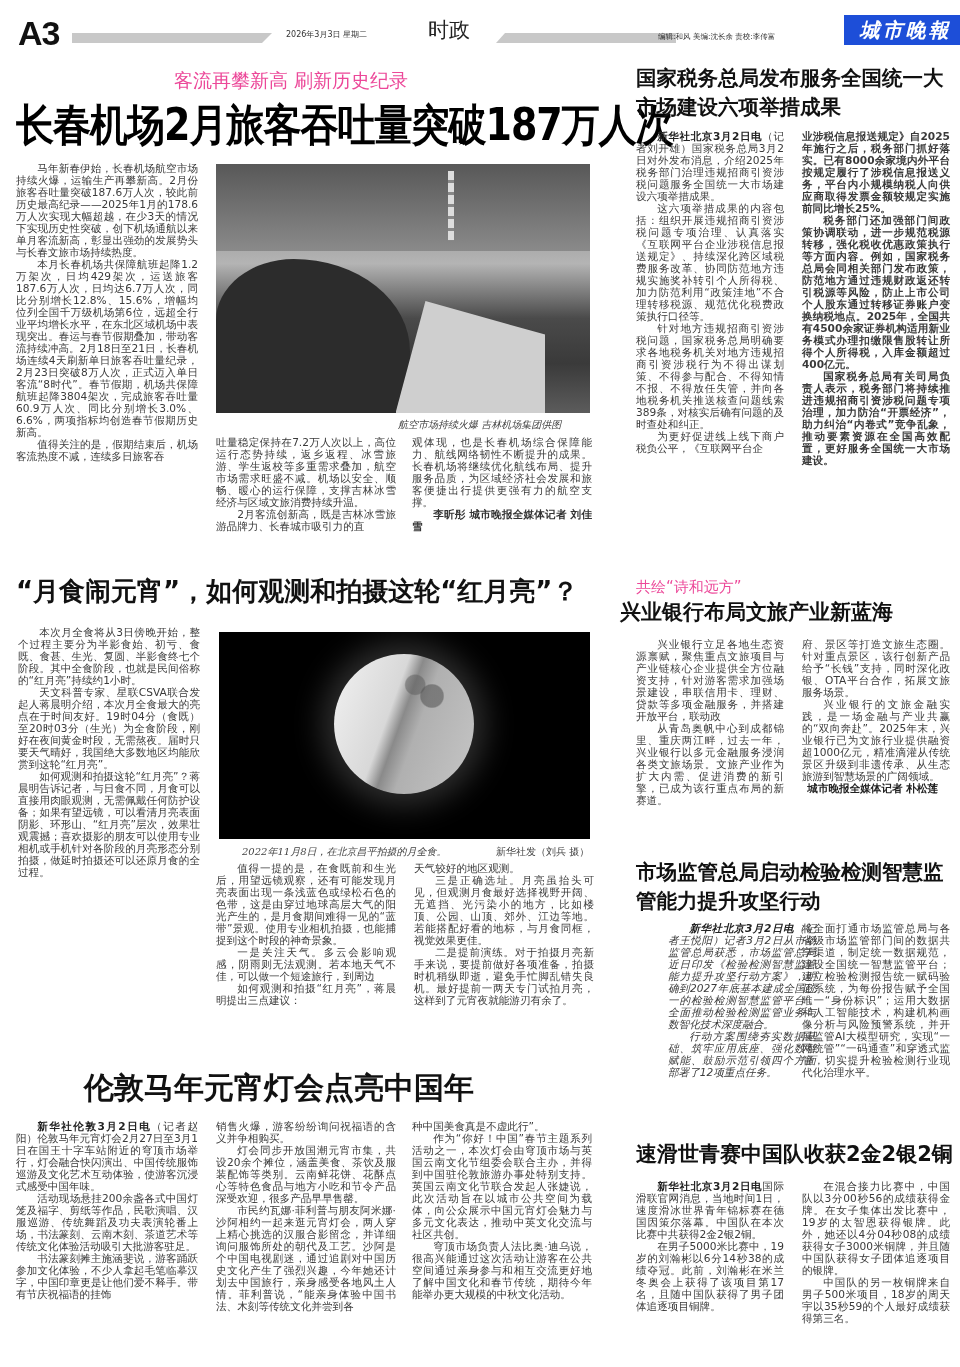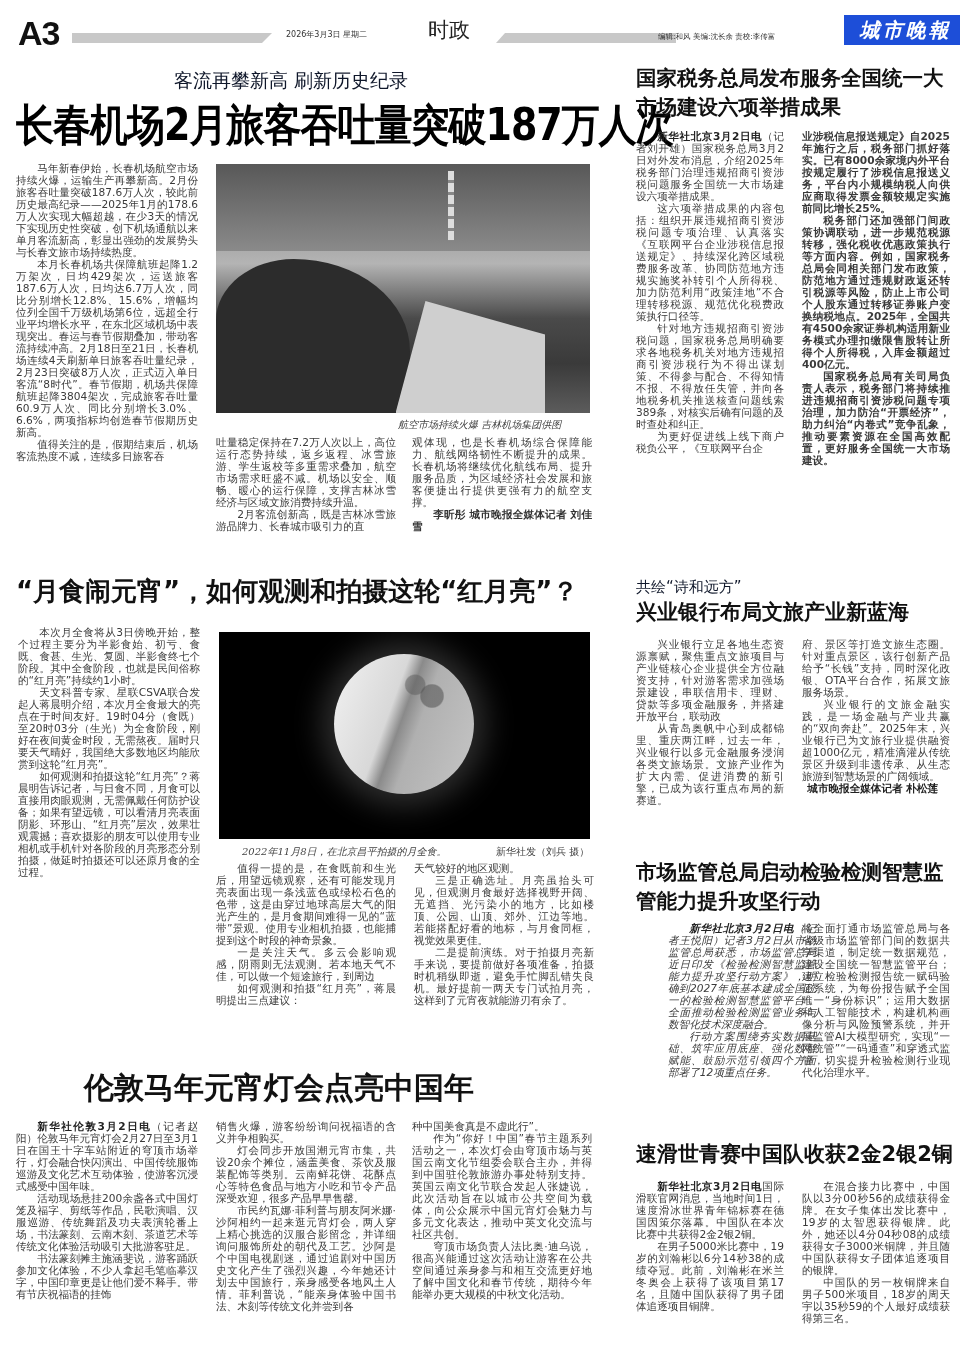--- a/index.html
+++ b/index.html
@@ -17,21 +17,21 @@
   .logo { left: 844px; top: 15px; width: 123px; height: 30px; background: #1d4ed8; color: #fff; font-family: "DejaVu Serif", serif; font-style: italic; font-weight: bold; font-size: 20px; text-align: center; line-height: 30px; letter-spacing: 3px; }
 
   
   .col { position: absolute; font-size: 10.6px; line-height: 12px; color: #3a3a3a; text-align: justify; }
   .col p { text-indent: 2em; }
   .col p.noindent { text-indent: 0; }
   .lead { font-weight: bold; color: #222; }
   .byline { font-weight: bold; color: #333; text-indent: 2em; }
 
   
-  .kicker { font-size: 19px; color: #0f172a; font-weight: normal; white-space: nowrap; }
+  .kicker { font-size: 19px; color: #ec4899; font-weight: normal; white-space: nowrap; }
   .h-huge { font-family: "DejaVu Sans", sans-serif; font-weight: 900; font-size: 38px; color: #000; letter-spacing: -1px; white-space: nowrap; transform: scaleY(1.15); transform-origin: left top; }
   .h-big { font-weight: bold; color: #111; white-space: nowrap; }
   .h-right { font-weight: bold; color: #111; font-size: 20.5px; line-height: 29px; }
 
   
   .photo { background: linear-gradient(180deg, #6e6e6e 0%, #9a9a9a 22%, #b4b4b4 40%, #4a4a4a 62%, #3a3a3a 80%, #5c5c5c 100%); overflow: hidden; }
   .photo .ceiling { position: absolute; left: 0; top: 0; width: 100%; height: 35%; background: linear-gradient(180deg, #585858, #8a8a8a); }
   .photo .counter { position: absolute; right: 12%; bottom: 0; width: 40%; height: 45%; background: #cfcfcf; clip-path: polygon(20% 0, 100% 30%, 100% 100%, 0 100%); }
   .photo .crowd { position: absolute; left: 0; bottom: 0; width: 52%; height: 62%; background: #2c2c2c; border-radius: 40% 60% 0 0; }
   .photo .lanterns { position: absolute; left: 62%; top: 3%; width: 6px; height: 70px; background: repeating-linear-gradient(180deg, #ddd 0 9px, #888 9px 12px); }
@@ -89,21 +89,21 @@
   <p>针对地方违规招商引资涉税问题，国家税务总局明确要求各地税务机关对地方违规招商引资涉税行为不得出谋划策、不得参与配合、不得知情不报、不得放任失管，并向各地税务机关推送核查问题线索389条，对核实后确有问题的及时查处和纠正。</p>
   <p>为更好促进线上线下商户税负公平，《互联网平台企</p>
 </div>
 <div class="col" style="left:802px; top:130px; width:148px;font-weight:bold;">
   <p class="noindent">业涉税信息报送规定》自2025年施行之后，税务部门抓好落实。已有8000余家境内外平台按规定履行了涉税信息报送义务，平台内小规模纳税人向供应商取得发票金额较规定实施前同比增长25%。</p>
   <p>税务部门还加强部门间政策协调联动，进一步规范税源转移，强化税收优惠政策执行等方面内容。例如，国家税务总局会同相关部门发布政策，防范地方通过违规财政返还转引税源等风险，防止上市公司个人股东通过转移证券账户变换纳税地点。2025年，全国共有4500余家证券机构适用新业务模式办理扣缴限售股转让所得个人所得税，入库金额超过400亿元。</p>
   <p>国家税务总局有关司局负责人表示，税务部门将持续推进违规招商引资涉税问题专项治理，加力防治“开票经济”，助力纠治“内卷式”竞争乱象，推动要素资源在全国高效配置，更好服务全国统一大市场建设。</p>
 </div>
 
 <div class="abs kicker" style="left:636px; top:578px; font-size:15px;">共绘“诗和远方”</div>
-<div class="abs h-big" style="left:636px; top:598px; font-size:21px;">兴业银行布局文旅产业新蓝海</div>
+<div class="abs h-big" style="left:620px; top:598px; font-size:21px;">兴业银行布局文旅产业新蓝海</div>
 <div class="col" style="left:636px; top:638px; width:148px;">
   <p>兴业银行立足各地生态资源禀赋，聚焦重点文旅项目与产业链核心企业提供全方位融资支持，针对游客需求加强场景建设，串联信用卡、理财、贷款等多项金融服务，并搭建开放平台，联动政</p>
   <p>从青岛奥帆中心到成都锦里、重庆两江畔，过去一年，兴业银行以多元金融服务浸润各类文旅场景。文旅产业作为扩大内需、促进消费的新引擎，已成为该行重点布局的新赛道。</p>
 </div>
 <div class="col" style="left:802px; top:638px; width:148px;">
   <p class="noindent">府、景区等打造文旅生态圈。针对重点景区，该行创新产品给予“长钱”支持，同时深化政银、OTA平台合作，拓展文旅服务场景。</p>
   <p>兴业银行的文旅金融实践，是一场金融与产业共赢的“双向奔赴”。2025年末，兴业银行已为文旅行业提供融资超1000亿元，精准滴灌从传统景区升级到非遗传承、从生态旅游到智慧场景的广阔领域。</p>
   <p class="lead" style="text-indent:0.5em;">城市晚报全媒体记者 朴松莲</p>
 </div>
 

